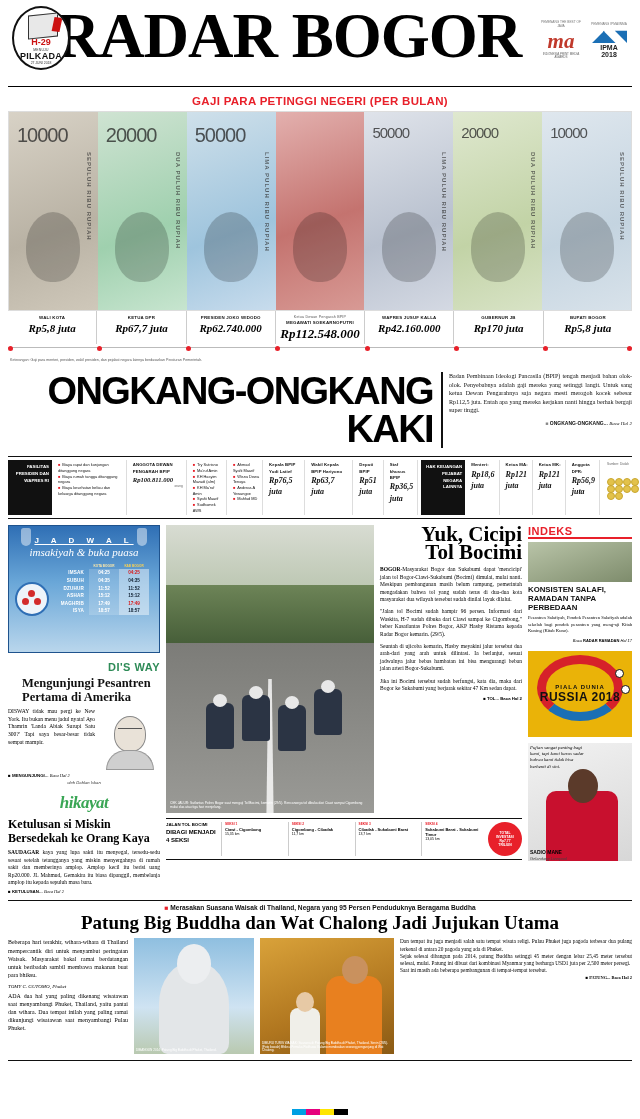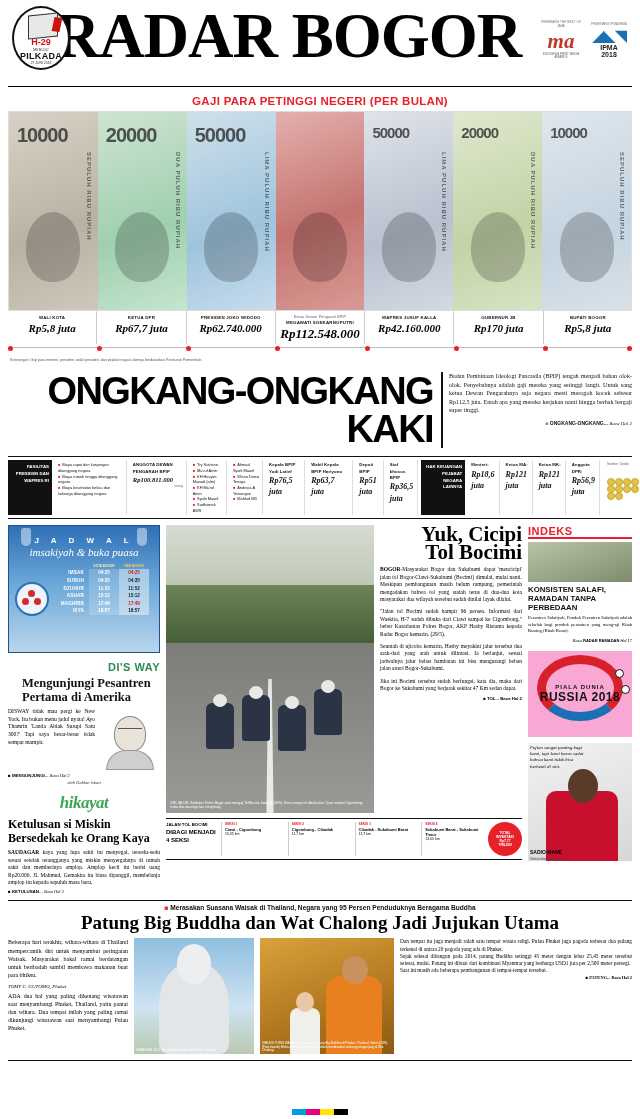--- a/index.html
+++ b/index.html
@@ -66,21 +66,21 @@
   .mast-price { font-size: 5.2px; color:#222; white-space:nowrap; }
 
   
   .money-title {
     text-align:center; color:#e8202a; font-size:11.5px; font-weight:bold;
     letter-spacing:.3px; margin: 8px 0 4px 0;
   }
   .money-strip { display:flex; margin: 0 8px; height: 200px; border:1px solid #ddd; }
   .note { flex:1; position:relative; overflow:hidden; }
   .note .denom {
-    position:absolute; top:12px; left:8px; font-weight:bold;
+    position:absolute; top:12px; left:8px; font-weight:normal;
     font-family:"Liberation Sans",sans-serif; color:#222; opacity:.75;
     font-size: 20px; letter-spacing:-1px;
   }
   .note .vlabel {
     position:absolute; top:40px; right:6px; writing-mode: vertical-rl;
     font-size:6px; letter-spacing:1px; color:#333; opacity:.7; font-weight:bold;
   }
   .note .face {
     position:absolute; bottom:28px; left:50%; transform:translateX(-50%);
     width:54px; height:70px; border-radius:50% 50% 45% 45%;
@@ -145,21 +145,21 @@
   .col-left { width: 152px; flex:none; }
   .col-mid { flex: 1; }
   .col-right { width: 104px; flex:none; }
 
   
   .jadwal {
     background: linear-gradient(180deg,#2f6fb5,#6aa7d8 45%,#b9d6ec);
     border:1px solid #1f538d; position:relative; height:128px; overflow:hidden;
   }
   .jadwal-top { text-align:center; padding-top:10px; }
-  .jadwal-word { color:#fff; font-size:8px; letter-spacing:5px; font-weight:bold; }
+  .jadwal-word { color:#fff; font-size:8px; letter-spacing:5px; font-weight:bold;text-decoration:underline; }
   .jadwal-sub { font-family:"Liberation Serif",serif; font-style:italic; color:#fff; font-size:11px; margin-top:1px; }
   .lantern { position:absolute; top:2px; width:18px; height:30px; opacity:.85;}
   .lantern.l{ left:8px;} .lantern.r{ right:8px;}
   .lantern i{ display:block; width:10px;height:18px;margin:0 auto; background:rgba(255,255,255,.55);
               border-radius:3px 3px 6px 6px;}
   .jadwal-table { margin: 6px 10px 0 42px; }
   .jt-row { display:flex; font-size:4.6px; font-weight:bold; color:#fff; line-height:1.65; }
   .jt-row .n { flex:1; text-align:right; padding-right:5px; letter-spacing:.2px;}
   .jt-row .v { width:30px; text-align:center; background:rgba(255,255,255,.18);}
   .jt-row .v2 { width:30px; text-align:center; background:rgba(255,255,255,.45); color:#123; }
@@ -222,21 +222,21 @@
      display:flex;flex-direction:column;align-items:center;justify-content:center;font-size:3.4px;font-weight:bold;line-height:1.2;}
 
   
   .indeks-head{ color:#e8202a; font-weight:bold; font-size:11px; letter-spacing:.5px; }
   .indeks-rule{ border-bottom:2px solid #e8202a; margin-bottom:3px;}
   .indeks-title{ font-weight:bold; font-size:7.8px; line-height:9px; color:#111;}
   .indeks-text{ font-family:"Liberation Serif",serif; font-size:4.6px; line-height:6.4px; margin-top:3px; text-align:justify;}
   .indeks-jump{ font-size:4px; text-align:right; margin-top:3px; font-style:italic;}
   .indeks-jump b{font-style:normal;}
   .piala {
-    margin-top:8px; height:86px; position:relative; overflow:hidden; background:#f9a8d4;
+    margin-top:8px; height:86px; position:relative; overflow:hidden; background:#eab308;
     display:flex;align-items:center;justify-content:center;
   }
   .piala-arc{ width:86px;height:66px;border:9px solid #d6212a;border-radius:50%;
      border-bottom-color:#1b6fb5; position:absolute; top:4px;}
   .piala-txt{ position:relative; text-align:center; color:#111; }
   .piala-t1{ font-size:6px; font-weight:bold; letter-spacing:1px;}
   .piala-t2{ font-size:12px; font-weight:bold; letter-spacing:.5px;}
   .ball{position:absolute;width:9px;height:9px;border-radius:50%;background:#fff;border:1.5px solid #111;}
 
   .sadio { margin-top:6px; height:118px; position:relative; overflow:hidden;

